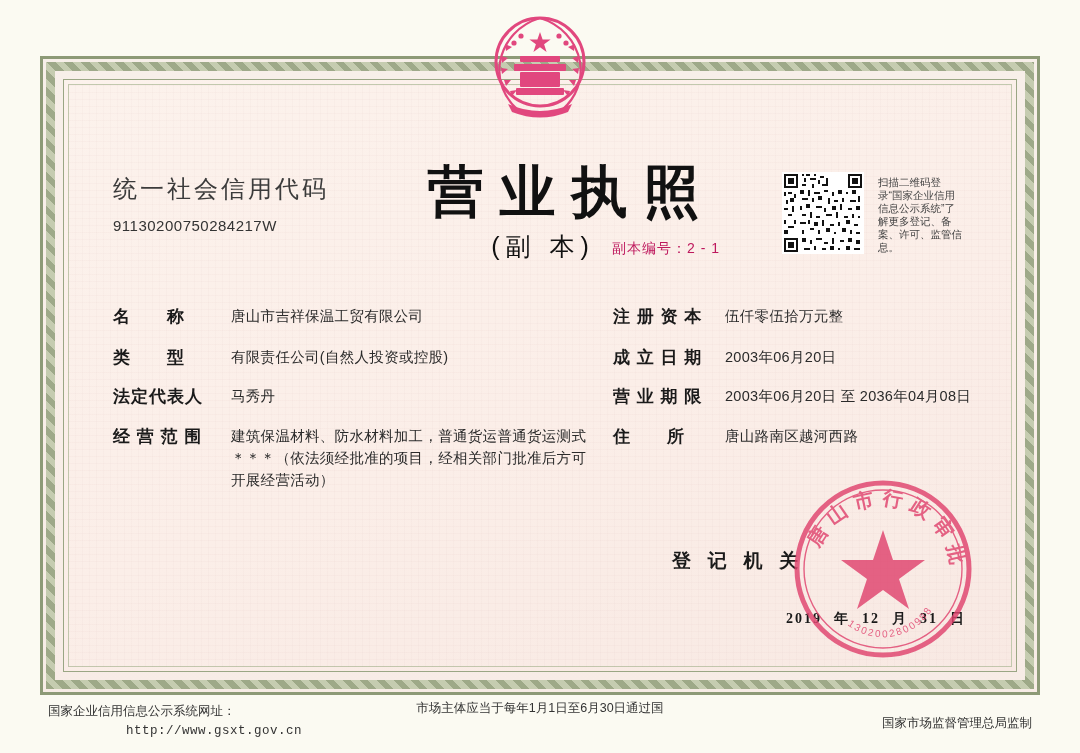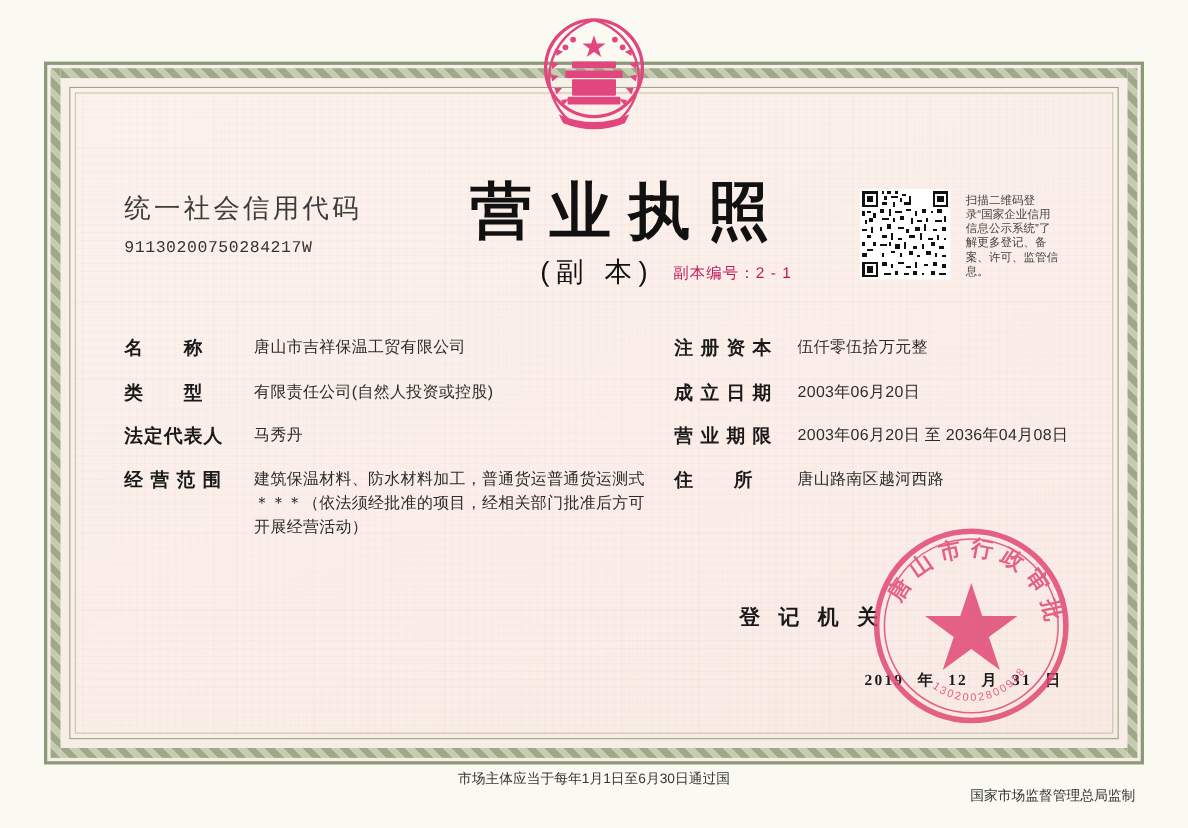--- a/index.html
+++ b/index.html
@@ -53,21 +53,21 @@
   
   .credit-block{
     position:absolute;left:113px;top:173px;width:300px;
   }
   .credit-label{
     font-size:24px;color:#3b3b3b;letter-spacing:3px;
     font-family:"Liberation Sans",sans-serif;
   }
   .credit-code{
     margin-top:12px;font-size:15px;color:#333;letter-spacing:.5px;
-    font-family:Liberation Mono, monospace;
+    font-family:Liberation Sans, sans-serif;
   }
   .title{
     position:absolute;left:0;right:0;top:155px;text-align:center;
     font-size:56px;font-weight:bold;color:#111;letter-spacing:16px;
     font-family:"Liberation Sans",sans-serif;
     text-indent:16px;
     padding-left:47px;
   }
   .subtitle{
     position:absolute;left:0;right:0;top:230px;text-align:center;
@@ -399,19 +399,23 @@
       <text font-family="Liberation Sans, sans-serif" font-size="20" font-weight="bold" fill="#e0436e" letter-spacing="7">
         <textPath href="#arcTop" startOffset="12%">唐山市行政审批局</textPath>
       </text>
       <text font-family="Liberation Sans, sans-serif" font-size="10" fill="#e0436e" letter-spacing="2">
         <textPath href="#arcBottom" startOffset="26%">1302002800988</textPath>
       </text>
     </svg>
   </div>
 
   <div class="footer">
+    <div class="f-left">
+      <span>国家企业信用信息公示系统网址：</span>
+      <span class="url">http://www.gsxt.gov.cn</span>
+    </div>
     <div class="f-center">
       <div>市场主体应当于每年1月1日至6月30日通过国</div>
     </div>
     <div class="f-right">国家市场监督管理总局监制</div>
   </div>
 
 </div>
 
 </body></html>

